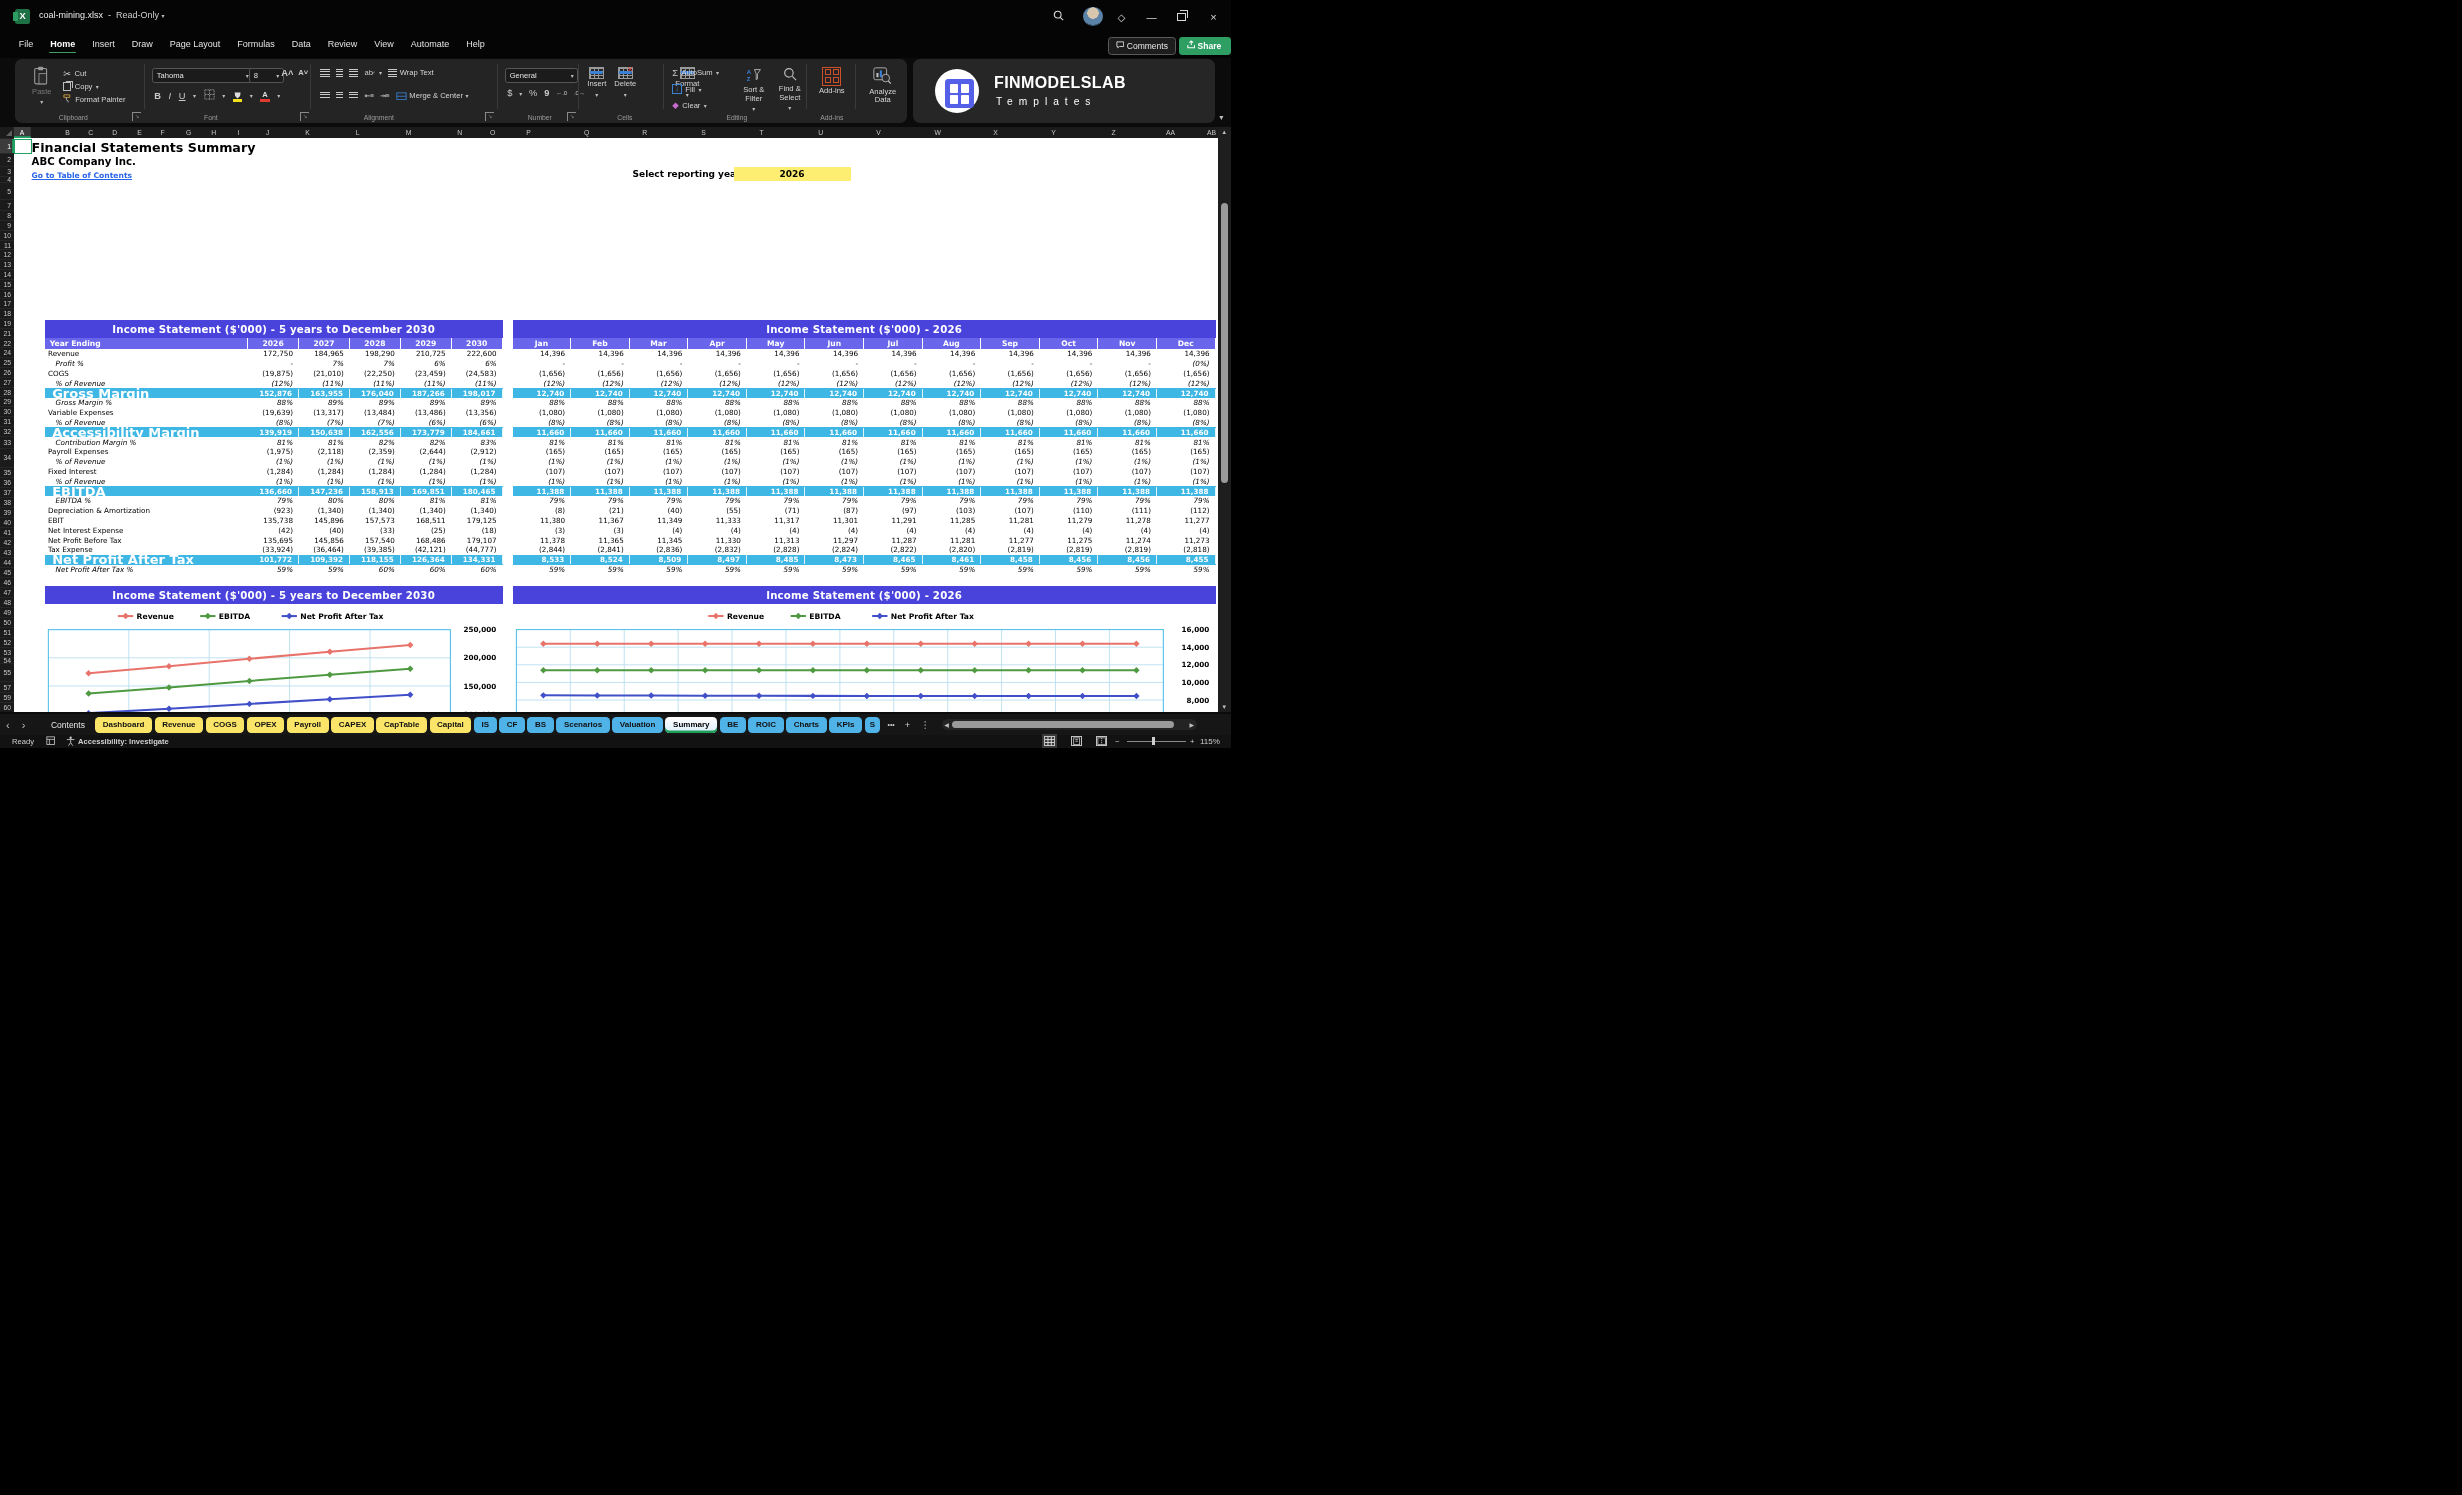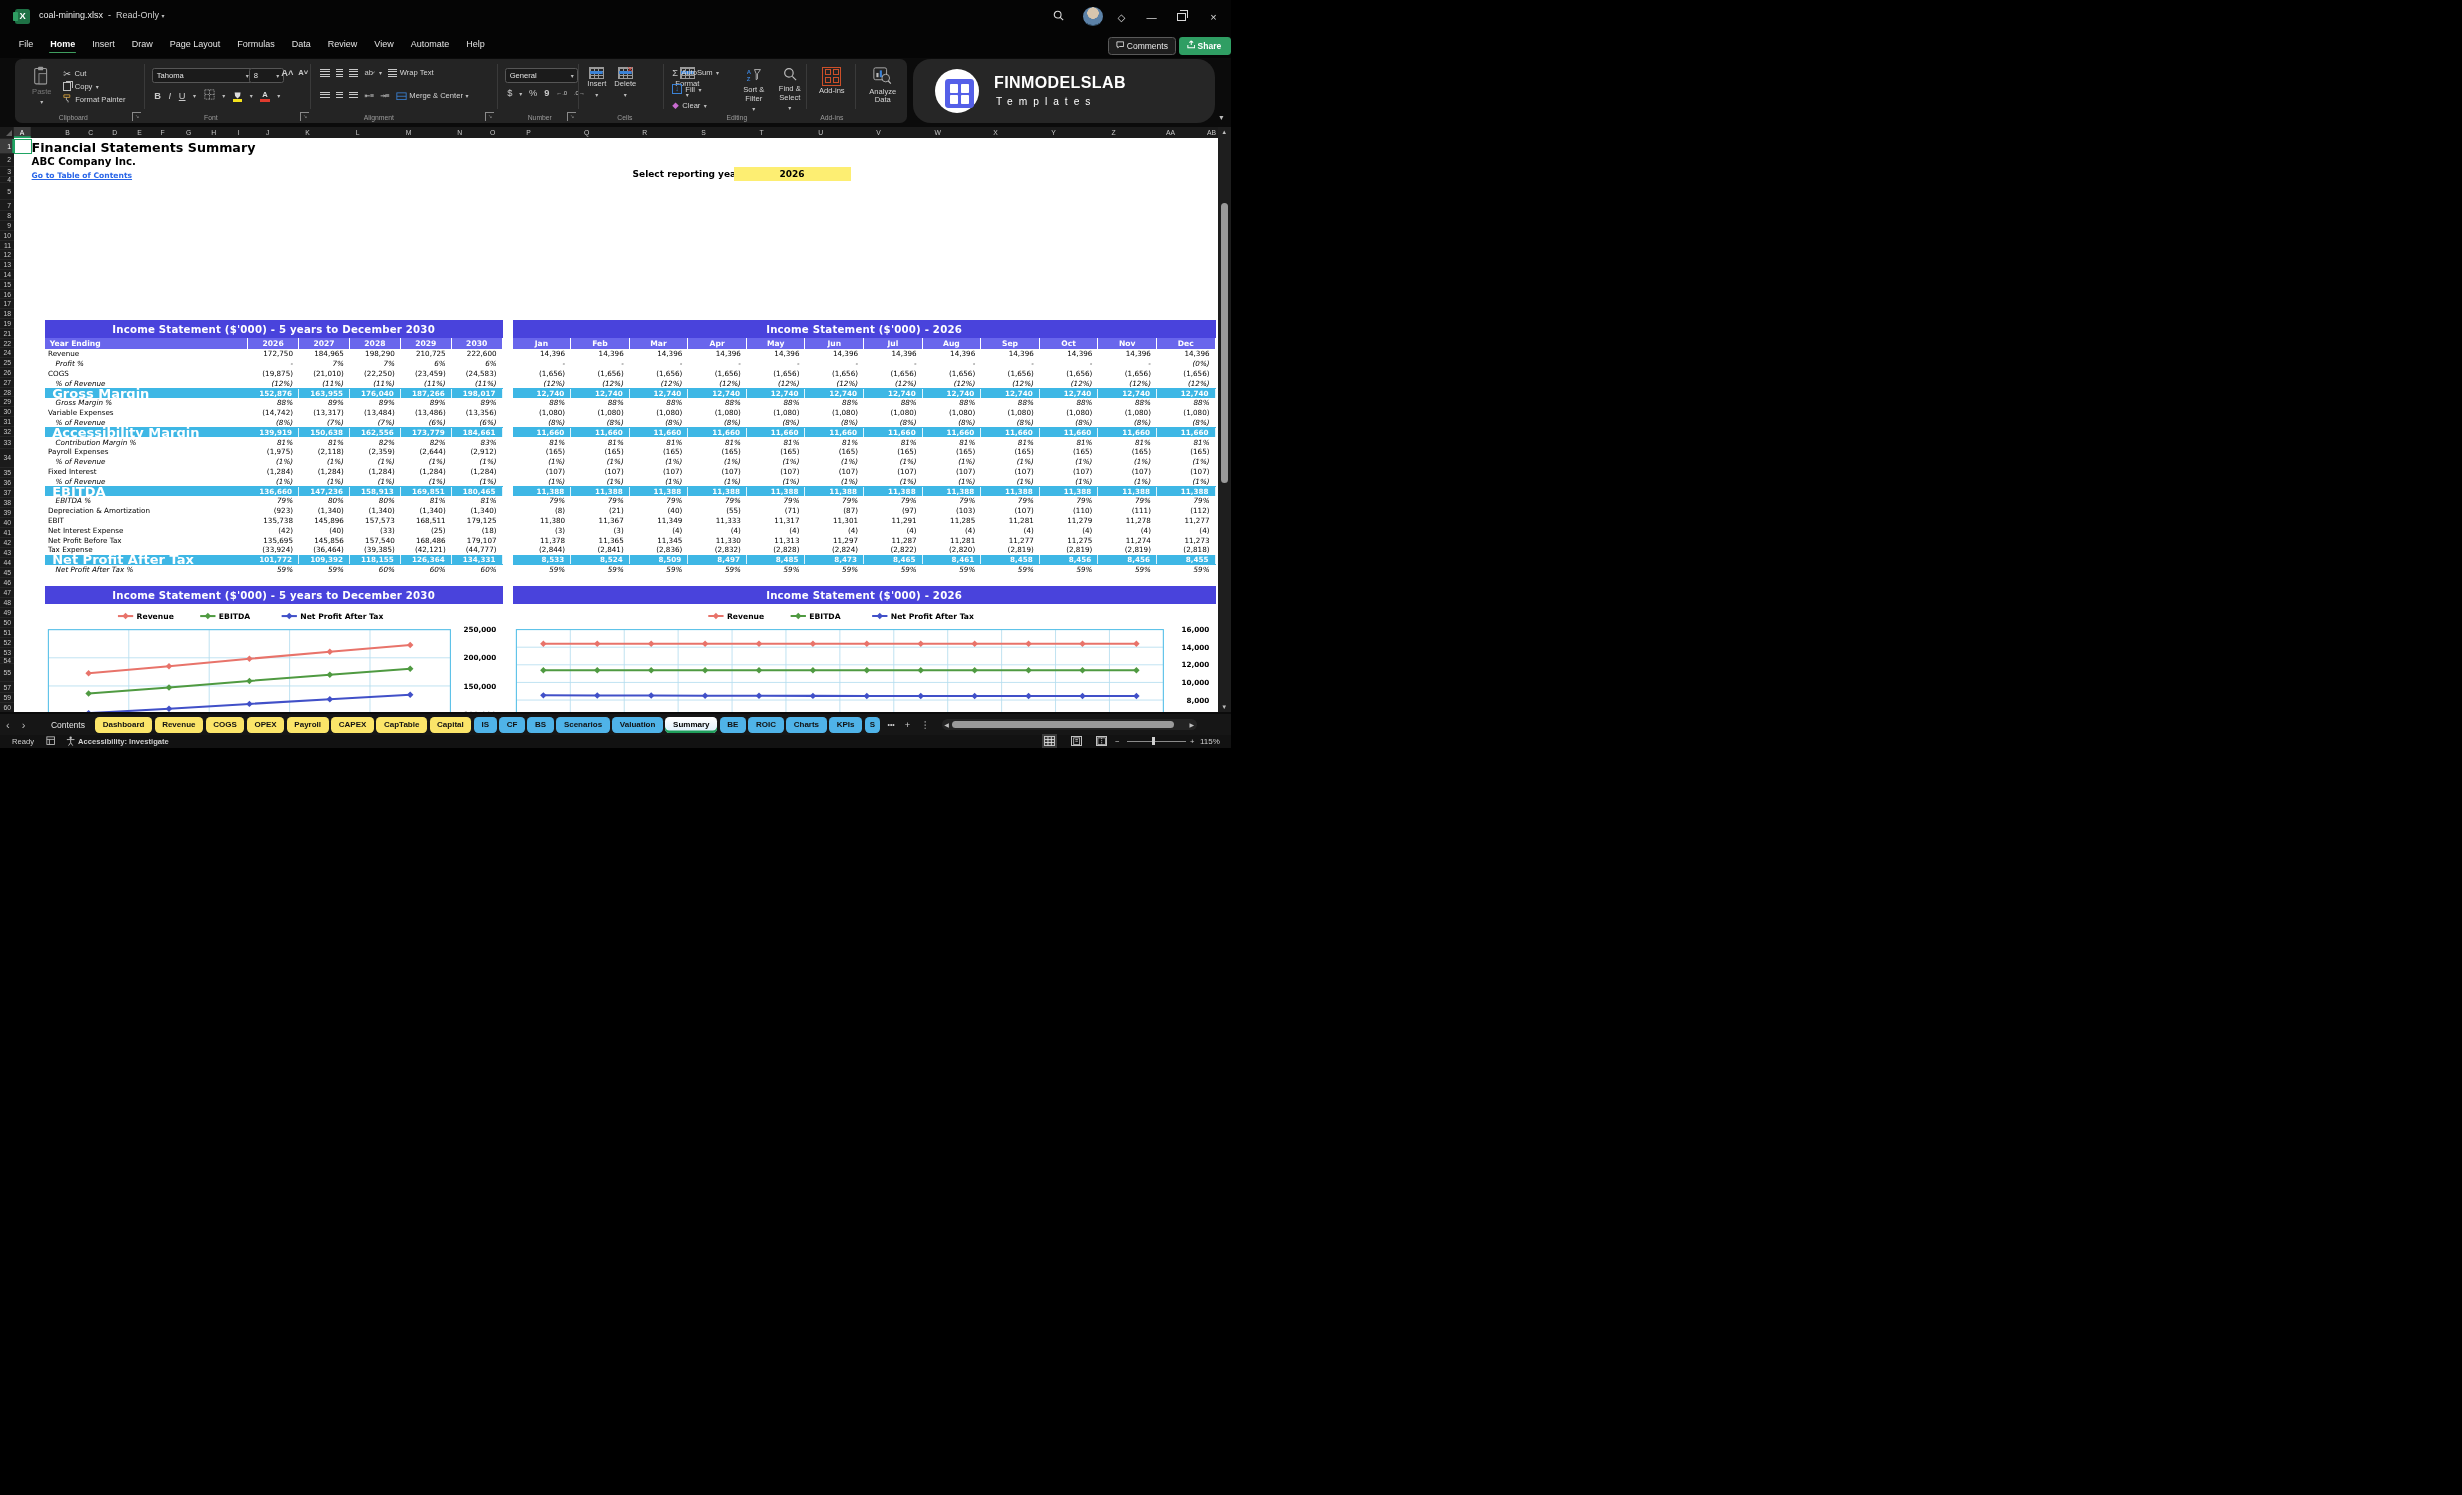--- a/index.html
+++ b/index.html
@@ -45,21 +45,21 @@
   .car{font-size:6px;color:#bdbdbd;}
   .lineic{display:inline-block;width:9.3px;height:7.6px;}
   .l-left{background:repeating-linear-gradient(#c9c9c9 0 0.8px,transparent 0.8px 2.5px);}
   .l-ctr{background:repeating-linear-gradient(#c9c9c9 0 0.8px,transparent 0.8px 2.5px);width:7.6px;}
   .colbar{display:inline-block;width:9.3px;height:9.3px;position:relative;font-size:7.6px;font-weight:bold;color:#dcdcdc;line-height:7.6px;text-align:center;}
   .colbar::after{content:"";position:absolute;left:0;bottom:-1.7px;width:9.3px;height:2.5px;}
   .cellsic{width:12.7px;height:10.2px;background:linear-gradient(#3b82d6 0 0) 0 3.4px/12.7px 3.4px no-repeat,
            repeating-linear-gradient(#9a9a9a 0 0.8px,transparent 0.8px 3.4px),repeating-linear-gradient(90deg,#9a9a9a 0 0.8px,transparent 0.8px 4.2px);
            border:0.8px solid #9a9a9a;position:relative;}
   .bigbtn{display:flex;flex-direction:column;align-items:center;gap:1.7px;font-size:7.6px;color:#d6d6d6;text-align:center;line-height:8.5px;}
-  #brand-panel{position:absolute;left:913px;top:59px;width:302px;height:64px;background:#262626;border-radius:18px;}
+  #brand-panel{position:absolute;left:913px;top:59px;width:302px;height:64px;background:#262626;border-radius:7px;}
   #brand-circle{position:absolute;left:22px;top:10.2px;width:44px;height:44px;border-radius:50%;background:#fff;}
   #brand-glyph{position:absolute;left:10.2px;top:10.2px;width:24px;height:24px;background:#5560e8;border-radius:3.4px;
      display:grid;grid-template-columns:8.5px 8.5px;grid-template-rows:8.5px 8.5px;gap:2.5px;padding:2.5px;box-sizing:content-box;justify-content:center;align-content:center;}
   #brand-glyph i{background:#fff;border-radius:0.8px;}
   #brand-name{position:absolute;left:81px;top:15.3px;font-size:16px;font-weight:bold;color:#fff;letter-spacing:0.4px;}
   #brand-sub{position:absolute;left:83px;top:37px;font-size:10.2px;color:#fff;letter-spacing:6px;}
   #ribbon-collapse{position:absolute;left:1218px;top:114px;color:#bdbdbd;font-size:6.8px;}
 
   
   #corner{position:absolute;left:0;top:127px;width:13.6px;height:11px;background:#1b1b1b;}
@@ -524,21 +524,21 @@
         <div class="trow ti" style="height:9.8px">
           <div class="tlab" style="width:204px">Gross Margin %</div>
           <div class="tv" style="width:51px">88%</div>
           <div class="tv" style="width:51px">89%</div>
           <div class="tv" style="width:51px">89%</div>
           <div class="tv" style="width:51px">89%</div>
           <div class="tv" style="width:51px">89%</div>
         </div>
         <div class="trow tp" style="height:9.8px">
           <div class="tlab" style="width:204px">Variable Expenses</div>
-          <div class="tv" style="width:51px">(14,742)</div>
+          <div class="tv" style="width:51px">(19,639)</div>
           <div class="tv" style="width:51px">(13,317)</div>
           <div class="tv" style="width:51px">(13,484)</div>
           <div class="tv" style="width:51px">(13,486)</div>
           <div class="tv" style="width:51px">(13,356)</div>
         </div>
         <div class="trow ti" style="height:9.8px">
           <div class="tlab" style="width:204px">% of Revenue</div>
           <div class="tv" style="width:51px">(8%)</div>
           <div class="tv" style="width:51px">(7%)</div>
           <div class="tv" style="width:51px">(7%)</div>

